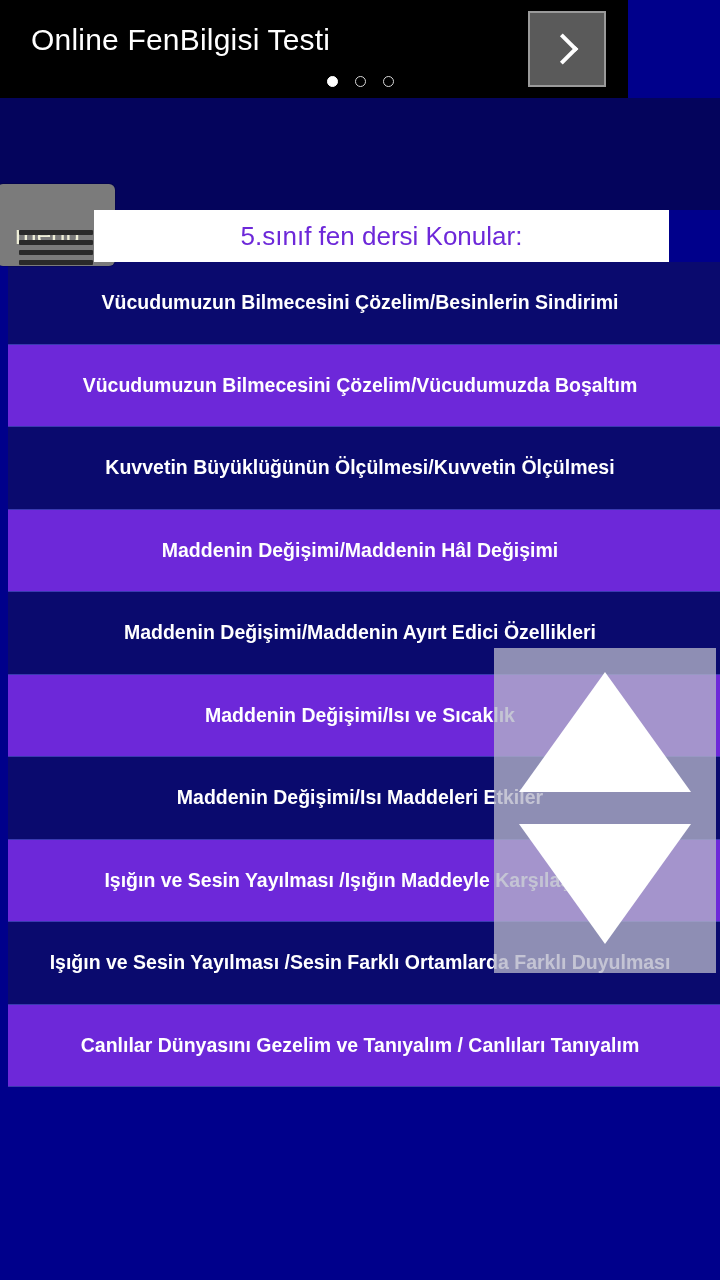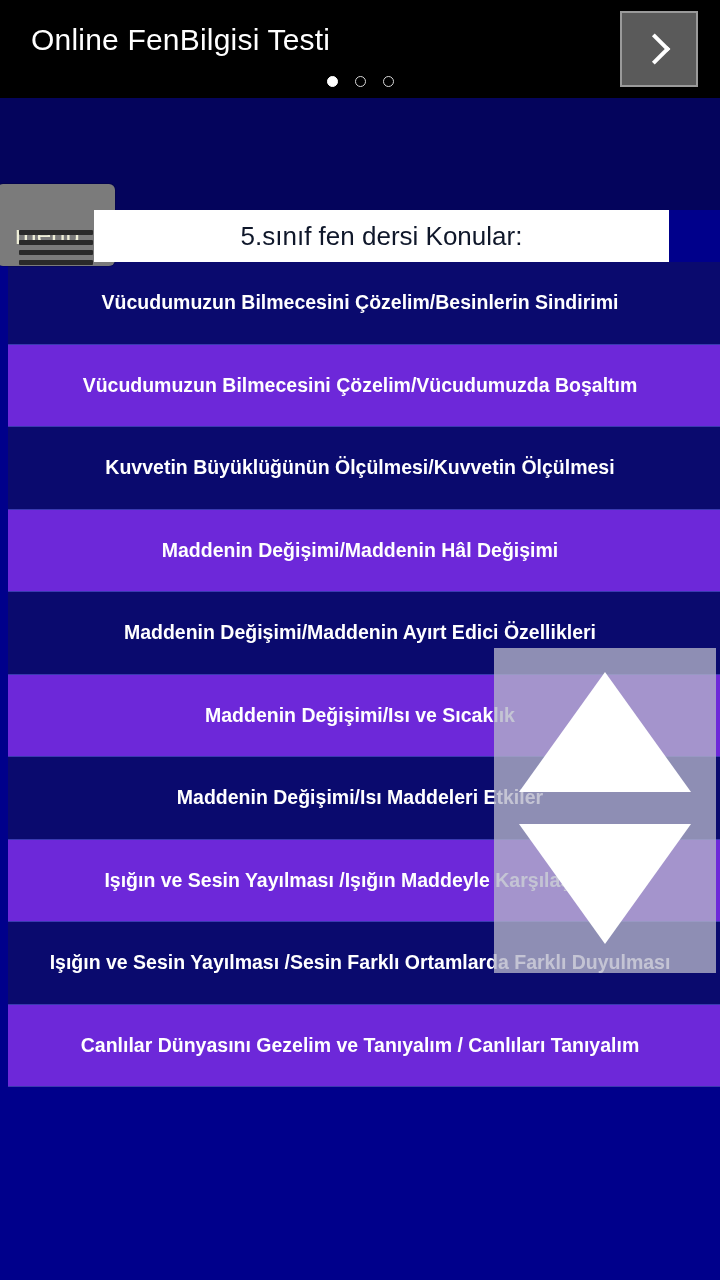--- a/index.html
+++ b/index.html
@@ -15,21 +15,21 @@
     width: 720px;
     height: 1280px;
     background: #00008b;
     overflow: hidden;
   }
 
   
   .topbar {
     position: absolute;
     top: 0; left: 0;
-    width: 720px;
+    width: 628px;
     height: 98px;
     background: #000000;
     z-index: 30;
   }
   .app-title {
     position: absolute;
     left: 31px;
     top: 23px;
     font-size: 30px;
     color: #ffffff;
@@ -130,21 +130,21 @@
     top: 0;
     width: 575px;
     height: 52px;
     background: #ffffff;
     display: flex;
     align-items: center;
     justify-content: center;
   }
   .title-box .t {
     font-size: 26px;
-    color: #0f172a;
+    color: #6d28d9;
     font-weight: 400;
   }
 
   
   .list {
     position: absolute;
     top: 262px;
     left: 0;
     width: 628px;
     height: 1018px;

